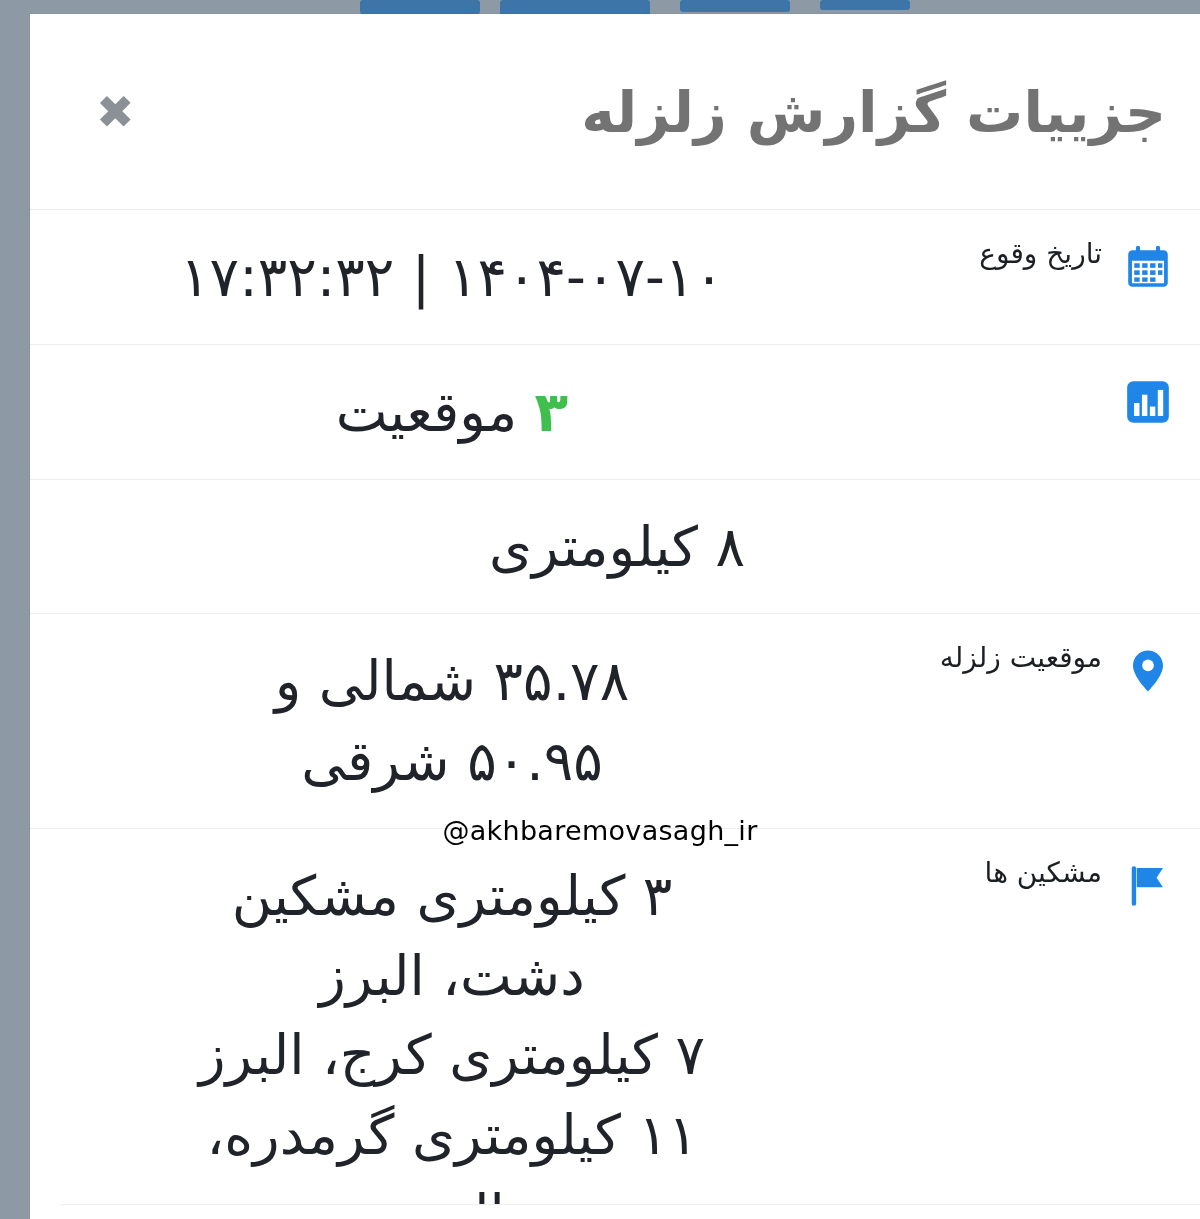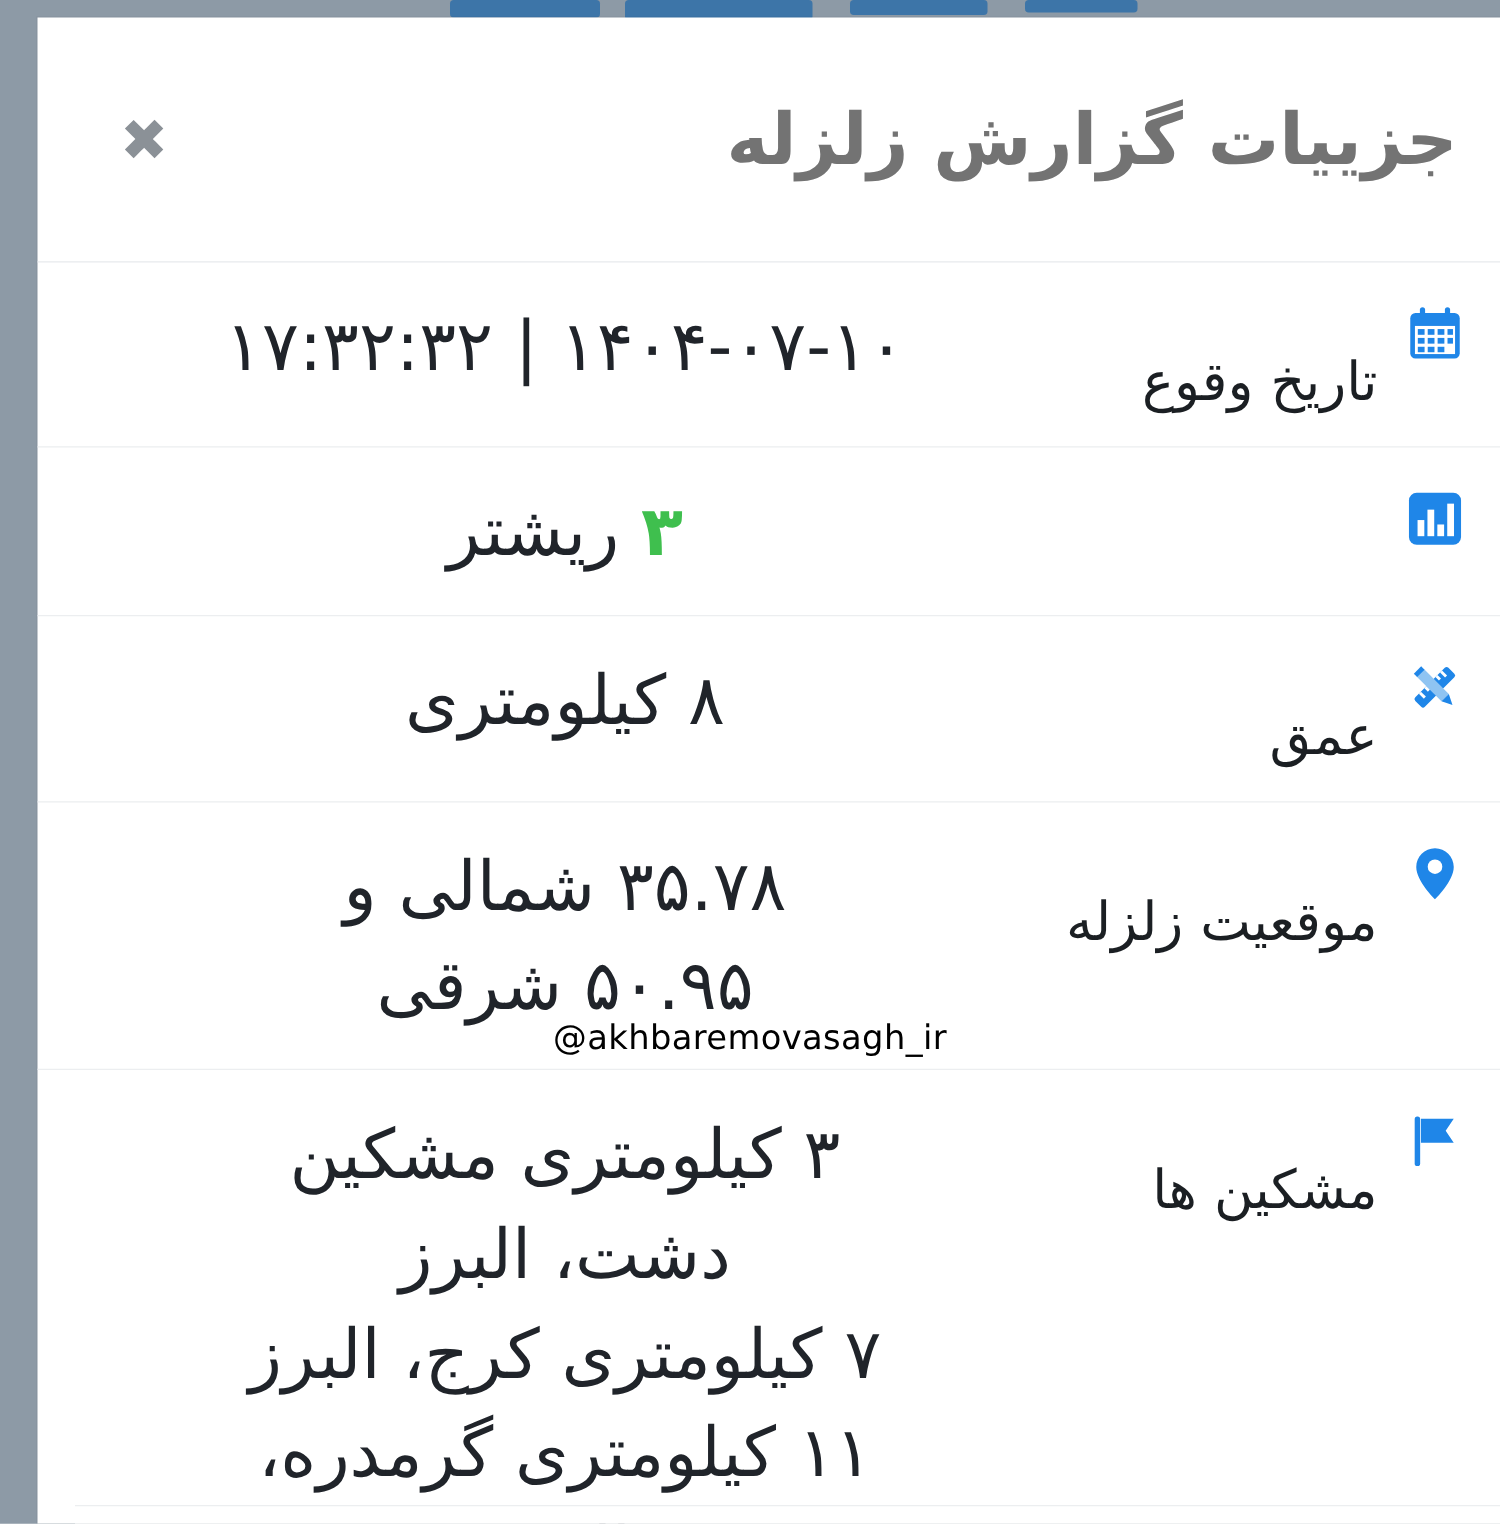--- a/index.html
+++ b/index.html
@@ -88,26 +88,25 @@
   .row-icon {
     width: 56px;
     flex: 0 0 56px;
     display: flex;
     align-items: flex-start;
     justify-content: center;
     padding-top: 4px;
   }
   .row-icon svg { display: block; }
   .label-text {
-    font-size: 43px;
+    font-size: 28px;
     color: #1b1f23;
     font-weight: 500;
     white-space: nowrap;
     line-height: 1.15;
-    margin-top: 44px;
   }
   .row-value {
     flex: 1 1 auto;
     text-align: center;
     font-size: 55px;
     color: #20242a;
     line-height: 1.45;
     padding-right: 10px;
     padding-left: 10px;
     direction: rtl;
@@ -192,47 +191,25 @@
               <rect x="5.3" y="12.5" width="2.6" height="6.2"></rect>
               <rect x="9.1" y="8.5" width="2.6" height="10.2"></rect>
               <rect x="12.9" y="14.2" width="2.6" height="4.5"></rect>
               <rect x="16.7" y="6.2" width="2.6" height="12.5"></rect>
             </g>
           </svg>
         </span>
       </div>
       <div class="row-value">
         <span class="mag-num">۳</span>
-        <span>ریشتر</span>
+        <span>موقعیت</span>
       </div>
     </div>
 
     <div class="row">
-      <div class="row-label">
-        <span class="row-icon">
-          <svg width="50" height="50" viewBox="0 0 24 24">
-            <g transform="rotate(-45 12 12)">
-              <rect x="3" y="9.3" width="18" height="5.2" rx="1" fill="#1f86e8"></rect>
-              <g stroke="#ffffff" stroke-width="1.1">
-                <line x1="6.5" y1="9.3" x2="6.5" y2="12"></line>
-                <line x1="9.5" y1="9.3" x2="9.5" y2="11.2"></line>
-                <line x1="12.5" y1="9.3" x2="12.5" y2="12"></line>
-                <line x1="15.5" y1="9.3" x2="15.5" y2="11.2"></line>
-                <line x1="18" y1="9.3" x2="18" y2="12"></line>
-              </g>
-            </g>
-            <g transform="rotate(45 12 12)">
-              <rect x="4" y="10" width="13.5" height="4" fill="#8fc4f2"></rect>
-              <polygon points="17.5,10 21.5,12 17.5,14" fill="#1f86e8"></polygon>
-              <rect x="2.5" y="10" width="1.8" height="4" fill="#1f86e8"></rect>
-            </g>
-          </svg>
-        </span>
-        <span class="label-text">عمق</span>
-      </div>
       <div class="row-value">۸ کیلومتری</div>
     </div>
 
     <div class="row" style="min-height:200px;">
       <div class="row-label">
         <span class="row-icon">
           <svg width="50" height="50" viewBox="0 0 24 24">
             <path d="M12 2.2c-4 0-7.2 3.2-7.2 7.2 0 5.4 7.2 12.4 7.2 12.4s7.2-7 7.2-12.4c0-4-3.2-7.2-7.2-7.2z" fill="#1f86e8"></path>
             <circle cx="12" cy="9.3" r="2.8" fill="#ffffff"></circle>
           </svg>

